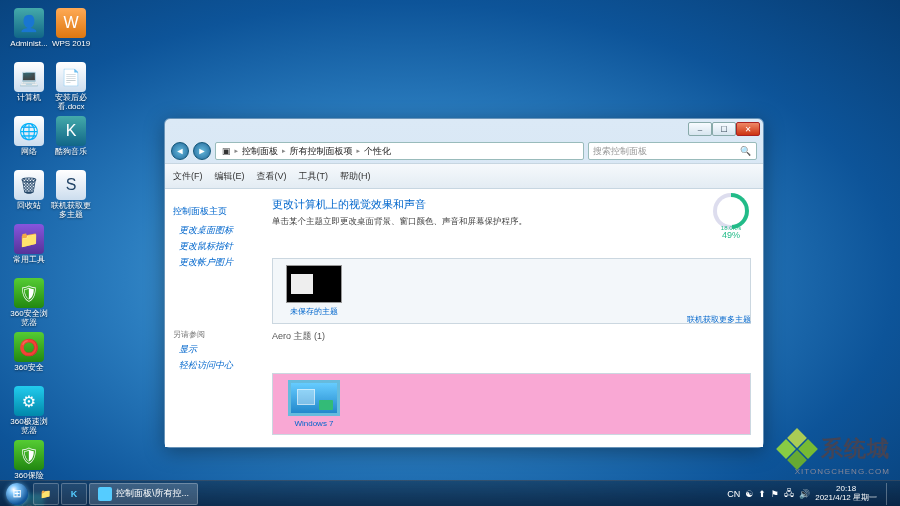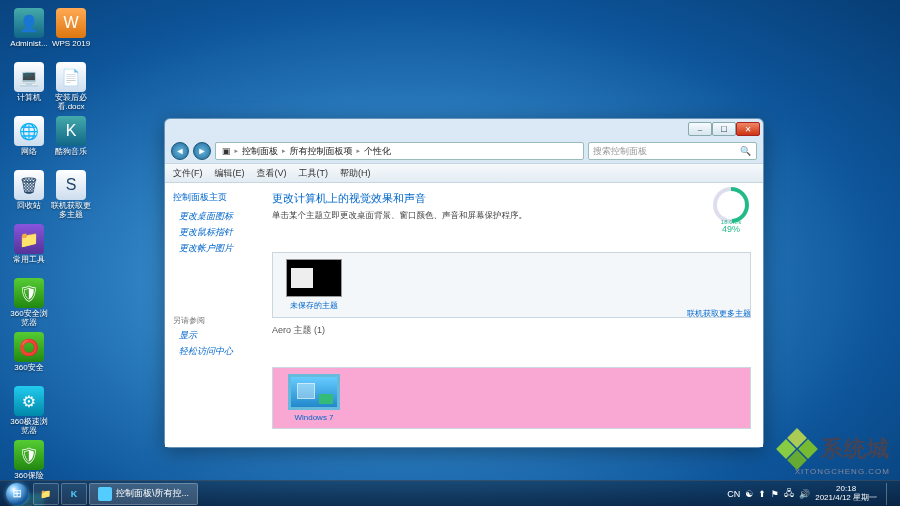--- a/index.html
+++ b/index.html
@@ -22,23 +22,23 @@
 .tbuttons { display: flex; gap: 0; }
 .tb { width: 24px; height: 14px; border: 1px solid #8aa; background: linear-gradient(#f7fbff,#d7e5ef); border-radius: 2px; font-size: 8px; display:flex;align-items:center;justify-content:center;color:#345;}
 .tb.close { background: linear-gradient(#e86,#c31); color:#fff; border-color:#a22; }
 .navbar { height: 24px; display:flex; align-items:center; gap:4px; padding: 0 6px; }
 .navbtn { width:18px;height:18px;border-radius:50%; background: radial-gradient(#6bd,#269); border:1px solid #157; display:flex;align-items:center;justify-content:center;color:#fff;font-size:9px; }
 .addr { flex:1; height:18px; background:#fff; border:1px solid #9bb; border-radius:2px; font-size:9px; display:flex;align-items:center; padding:0 6px; gap:4px; color:#333; }
 .addr .seg { color:#222; }
 .addr .sep { color:#888; font-size:7px; }
 .search { width:169px; height:18px; background:#fff; border:1px solid #9bb; border-radius:2px; font-size:9px; display:flex; align-items:center; padding:0 4px; color:#999; }
 .search::after { content:"🔍"; margin-left:auto; font-size:9px; color:#57a; }
-.menubar { height:20px; background: linear-gradient(#f6f9fc,#e3ecf3); border-top:1px solid #c7d6e1; border-bottom:1px solid #c7d6e1; display:flex; align-items:center; gap:12px; padding:0 8px; font-size:9px; color:#333; }
+.menubar { height:26px; background: linear-gradient(#f6f9fc,#e3ecf3); border-top:1px solid #c7d6e1; border-bottom:1px solid #c7d6e1; display:flex; align-items:center; gap:12px; padding:0 8px; font-size:9px; color:#333; }
 .content { flex:1; display:flex; background:#fff; overflow:hidden; }
-.sidebar { width:95px; padding:8px 8px; font-size:9px; color:#06c; border-right: none; }
+.sidebar { width:95px; padding:16px 8px; font-size:9px; color:#06c; border-right: none; }
 .sidebar .head { color:#06c; margin-bottom:6px; }
 .sidebar .lnk { color:#06c; margin:3px 0 3px 6px; cursor:pointer;font-style:italic; }
 .sidebar .sub-head { font-size:8px; color:#777; margin-top:60px; }
 .main { flex:1; padding:8px 12px; position:relative; font-size:9px; color:#333; overflow-y:auto; }
 .main h1 { color:#06c; font-size:11px; font-weight:normal; margin-bottom:4px; }
 .main .desc { font-size:8.5px; color:#444; margin-bottom:6px; }
 .section-title { color:#555; font-size:9px; margin:4px 0; }
 .theme-box { border:1px solid #cbd7e0; background:#f3f7fa; padding:6px; margin-bottom:6px;margin-top:30px; }
 .theme-item { display:inline-block; text-align:center; width:70px; vertical-align:top; }
 .theme-thumb { width:56px; height:38px; background:#000; margin:0 auto 3px; position:relative; border:1px solid #999; }

